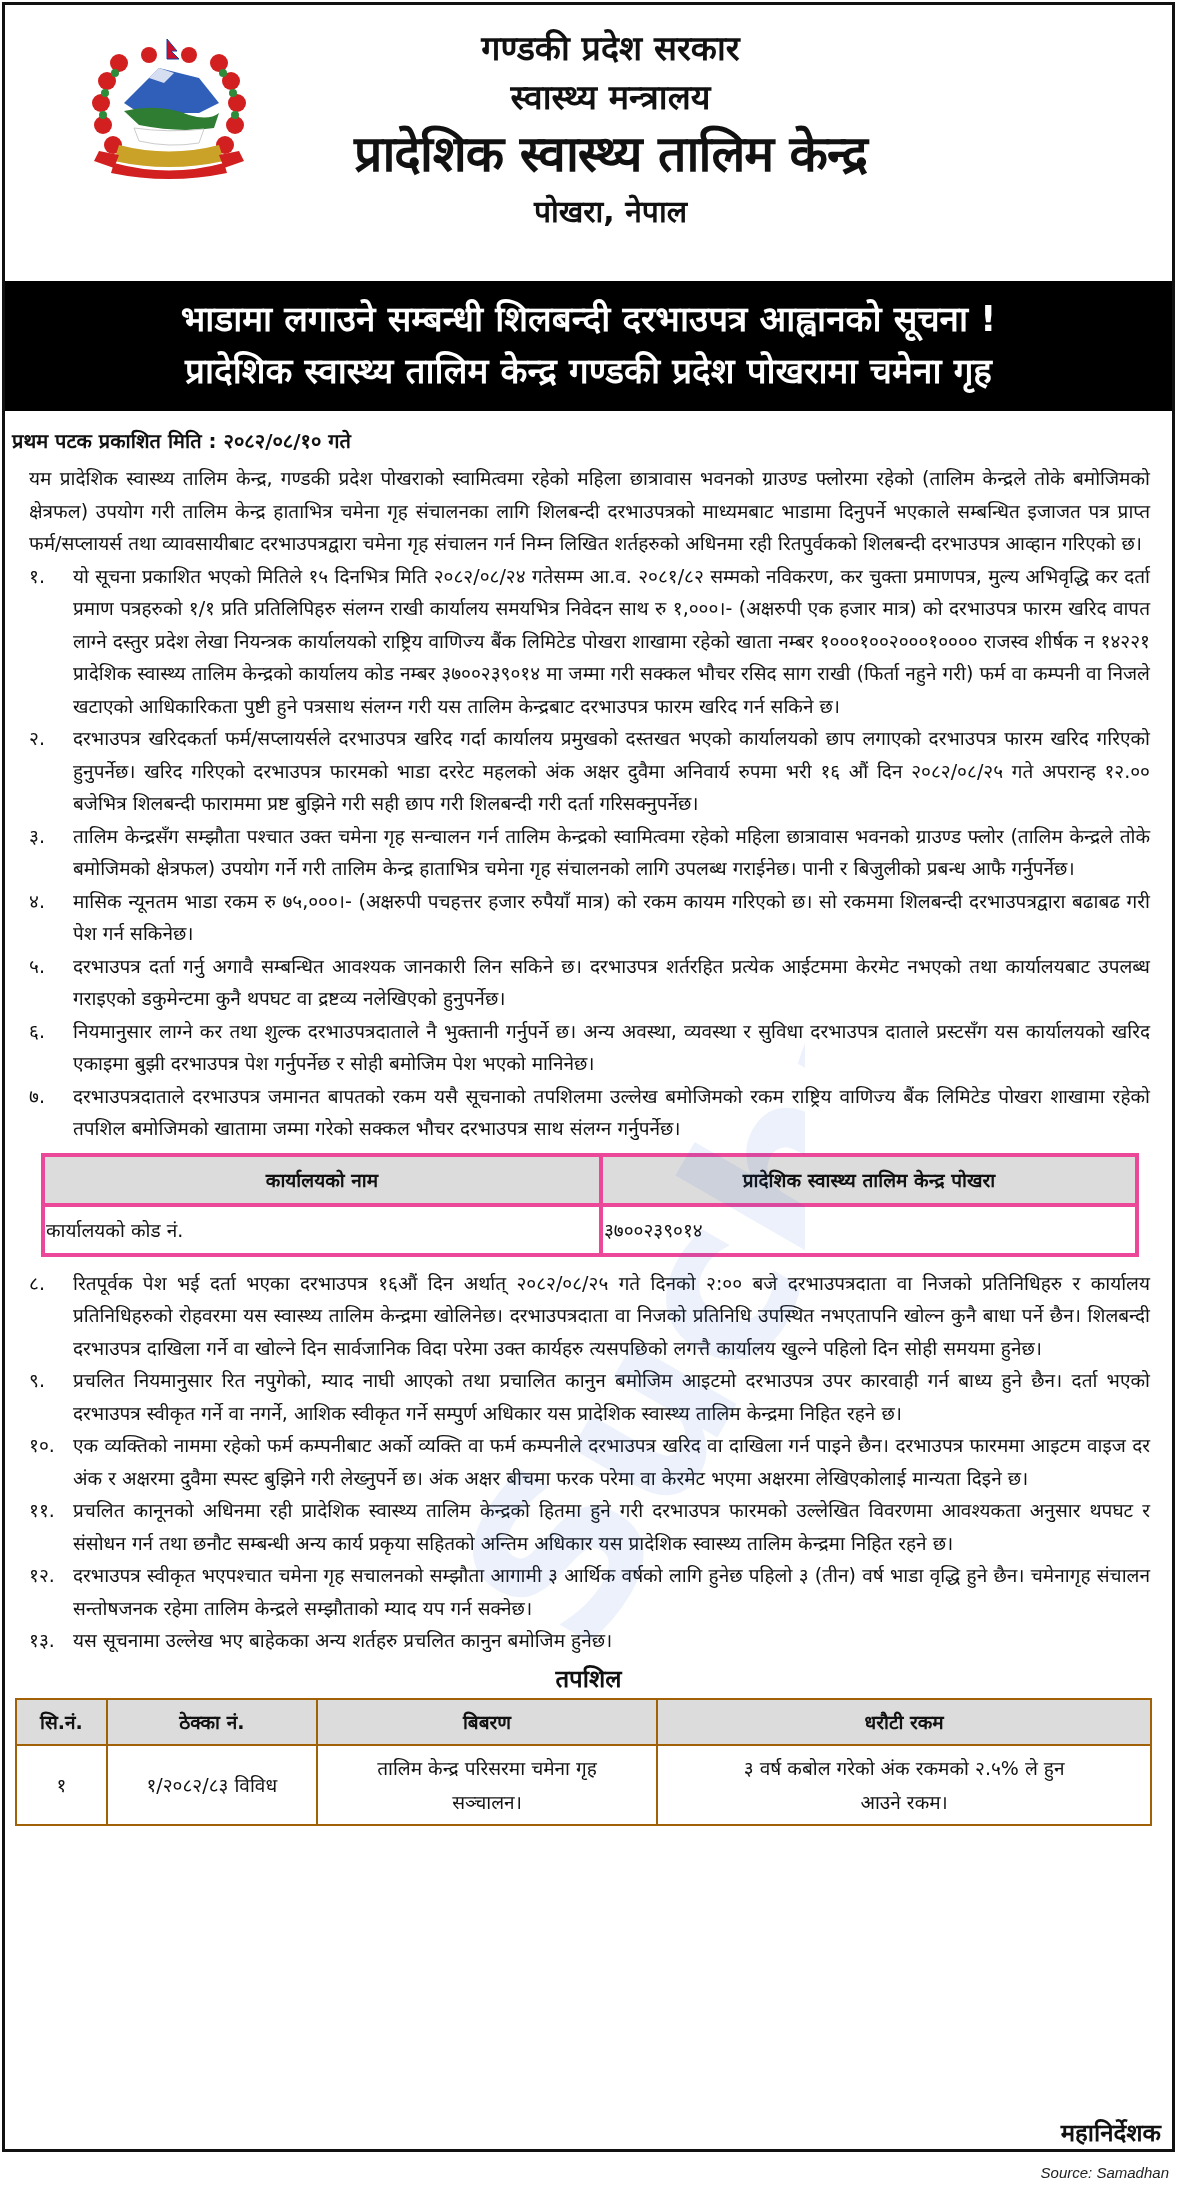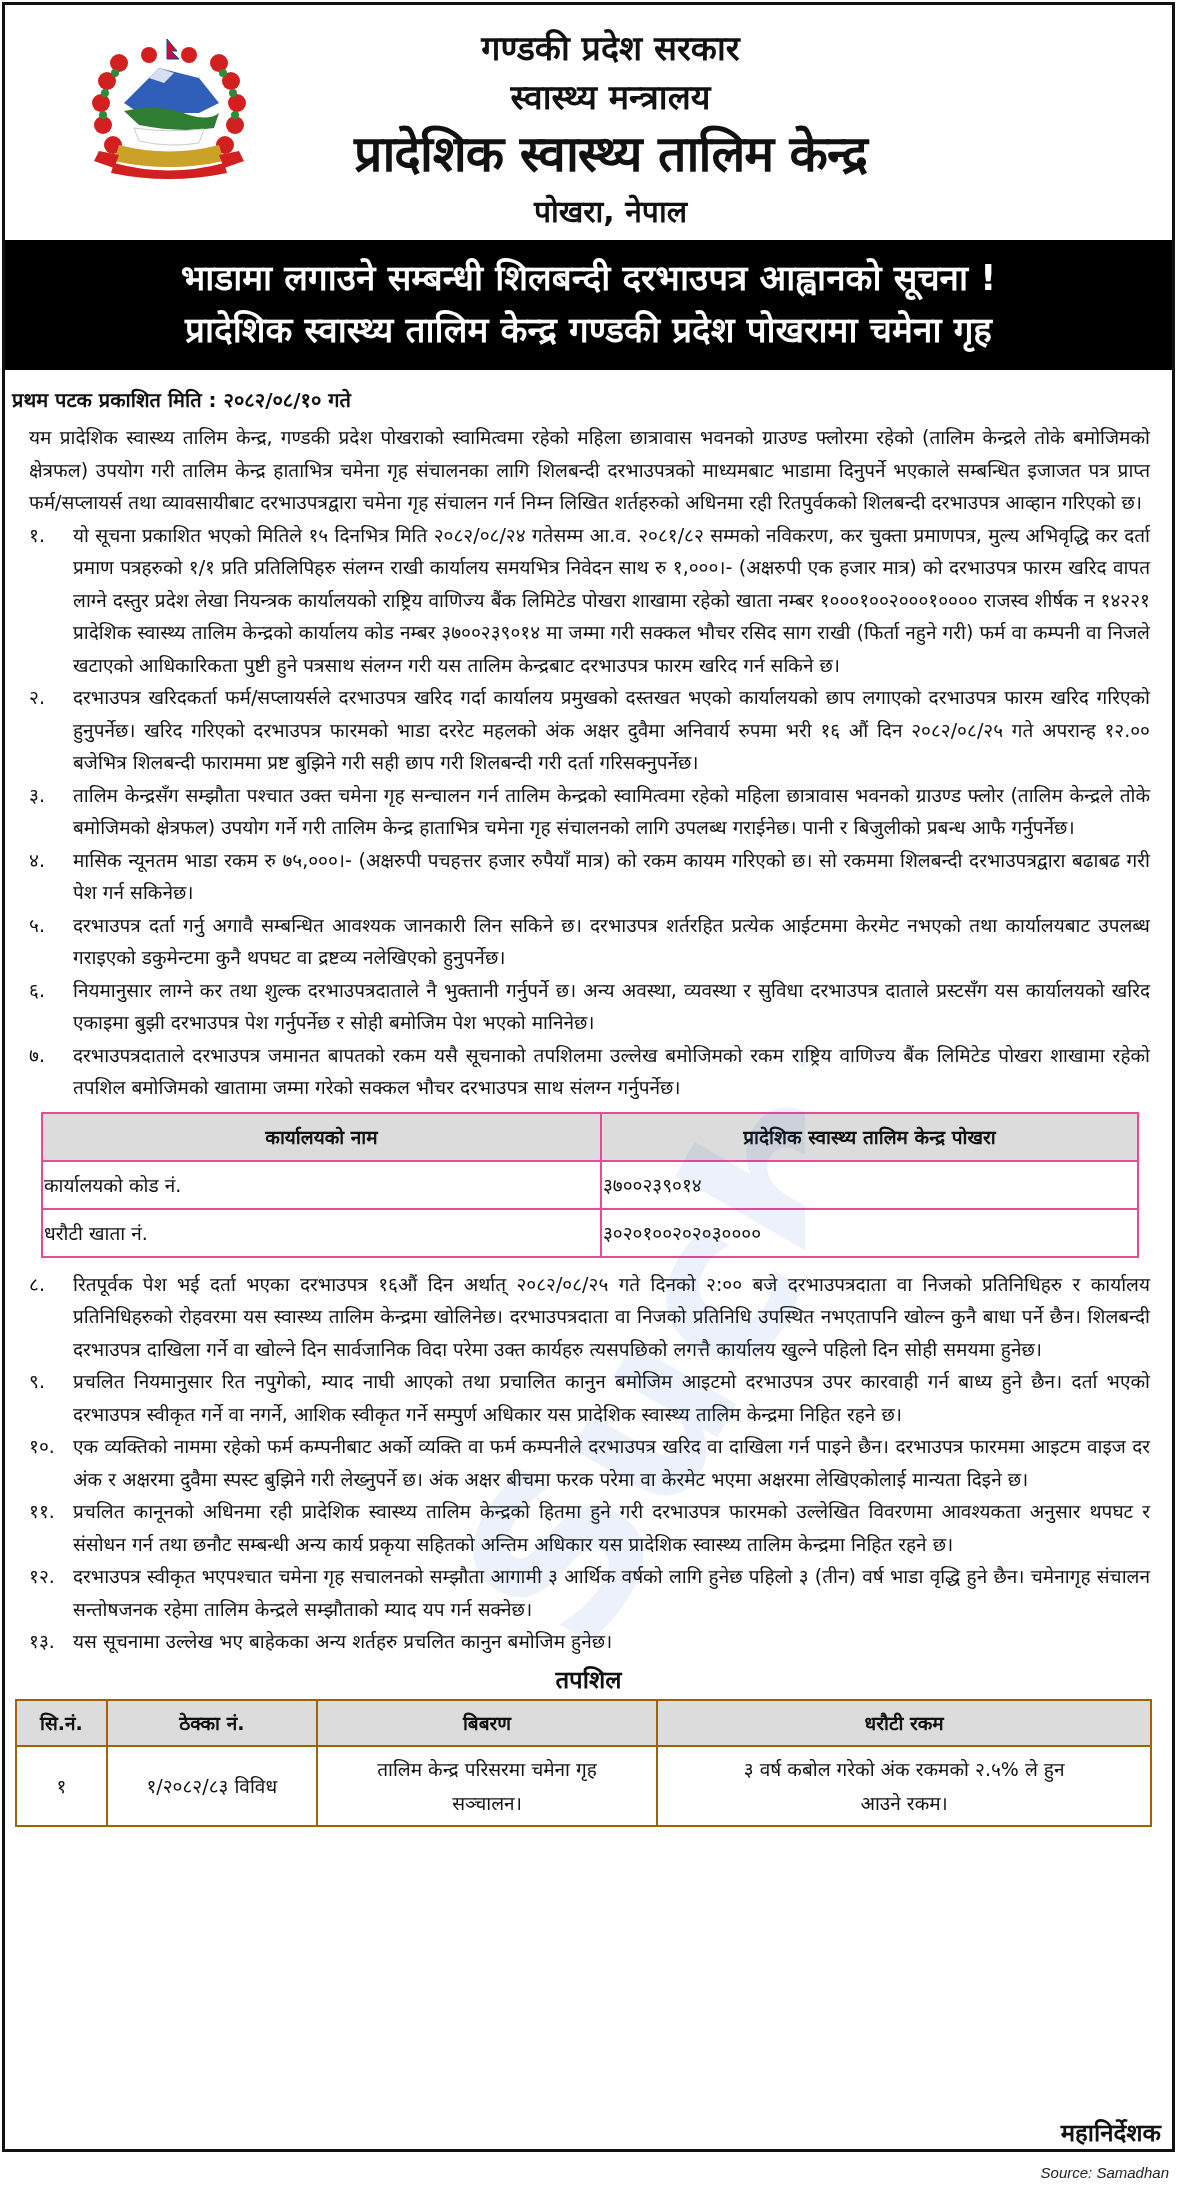--- a/index.html
+++ b/index.html
@@ -1,39 +1,39 @@
 <!DOCTYPE html>
 <html><head>
 <meta charset="utf-8">
 <style>
   html, body { margin: 0; padding: 0; background: #ffffff; }
   body { width: 1181px; height: 2195px; position: relative; overflow: hidden;
          font-family: "DejaVu Sans", "Liberation Sans", sans-serif; color: #111; }
   .frame { position: absolute; left: 2px; top: 2px; width: 1173px; height: 2150px;
            border: 3px solid #111; box-sizing: border-box; background: #fff; }
   .watermark { position: absolute; pointer-events: none; opacity: 0.08; }
-  .header { position: relative; height: 235px; margin-left: 44px; }
+  .header { position: relative; height: 276px; margin-left: 44px; }
   .emblem { position: absolute; left: 30px; top: 28px; width: 180px; height: 150px; }
   .h-lines { position: absolute; left: 0; right: 0; top: 18px; text-align: center; }
   .h1 { font-size: 34px; font-weight: bold; line-height: 50px; }
   .h2 { font-size: 34px; font-weight: bold; line-height: 48px; }
   .h3 { font-size: 50px; font-weight: bold; line-height: 66px; letter-spacing: -1px; }
   .h4 { font-size: 30px; font-weight: bold; line-height: 50px; }
   .banner { background: #000; color: #fff; text-align: center; padding: 12px 10px 14px;
             font-size: 35px; font-weight: bold; line-height: 52px; }
   .pubdate { font-size: 20px; font-weight: bold; margin: 16px 7px 8px; }
   .body { padding: 0 22px 0 24px; font-size: 19px; line-height: 32.5px; text-align: justify; }
   .intro { margin: 0; }
   ol.terms { list-style: none; margin: 0; padding: 0; }
   ol.terms li { display: flex; margin: 0; }
   ol.terms li .num { flex: 0 0 44px; }
   ol.terms li .txt { flex: 1; }
   table { border-collapse: collapse; width: 100%; }
   .t1 { width: 1098px; margin: 8px 0 10px 36px; font-size: 19px; }
-  .t1 td, .t1 th { border: 2px solid #ec4899; height: 44px; }
+  .t1 td, .t1 th { border: 4px solid #ec4899; height: 44px; }
   .t1 th { background: #dcdcdc; font-weight: bold; }
   .t1 col.c1 { width: 51%; }
   .tapshil-title { text-align: center; font-size: 24px; font-weight: bold; margin: 4px 0 4px; }
   .t2 { width: 1137px; margin: 0 0 0 10px; font-size: 19px; }
   .t2 th, .t2 td { border: 2px solid #a16207; text-align: center; }
   .t2 th { background: #dcdcdc; font-weight: bold; height: 42px; }
   .t2 td { height: 76px; line-height: 34px; }
   .signature { position: absolute; right: 20px; top: 2115px; font-size: 24px; font-weight: bold; }
   .source { position: absolute; right: 12px; top: 2164px; font-style: italic; font-size: 15px;
             font-family: "Liberation Sans", sans-serif; color: #222; }
@@ -142,24 +142,20 @@
       </colgroup>
     <tbody>
         <tr>
       <th>कार्यालयको नाम</th>
       <th>प्रादेशिक स्वास्थ्य तालिम केन्द्र पोखरा</th>
     </tr>
     <tr>
       <td>कार्यालयको कोड नं.</td>
       <td>३७००२३९०१४</td>
     </tr>
-    <tr>
-      <td>धरौटी खाता नं.</td>
-      <td>३०२०१००२०२०३००००</td>
-    </tr>
   </tbody>
     </table>
 
   <div class="body">
     <ol class="terms">
       <li>
           <span class="num">८.</span>
           <span class="txt">रितपूर्वक पेश भई दर्ता भएका दरभाउपत्र १६औं दिन अर्थात् २०८२/०८/२५ गते दिनको २:०० बजे दरभाउपत्रदाता वा निजको प्रतिनिधिहरु र कार्यालय प्रतिनिधिहरुको रोहवरमा यस स्वास्थ्य तालिम केन्द्रमा खोलिनेछ। दरभाउपत्रदाता वा निजको प्रतिनिधि उपस्थित नभएतापनि खोल्न कुनै बाधा पर्ने छैन। शिलबन्दी दरभाउपत्र दाखिला गर्ने वा खोल्ने दिन सार्वजानिक विदा परेमा उक्त कार्यहरु त्यसपछिको लगत्तै कार्यालय खुल्ने पहिलो दिन सोही समयमा हुनेछ।</span>
         </li>
       <li>

